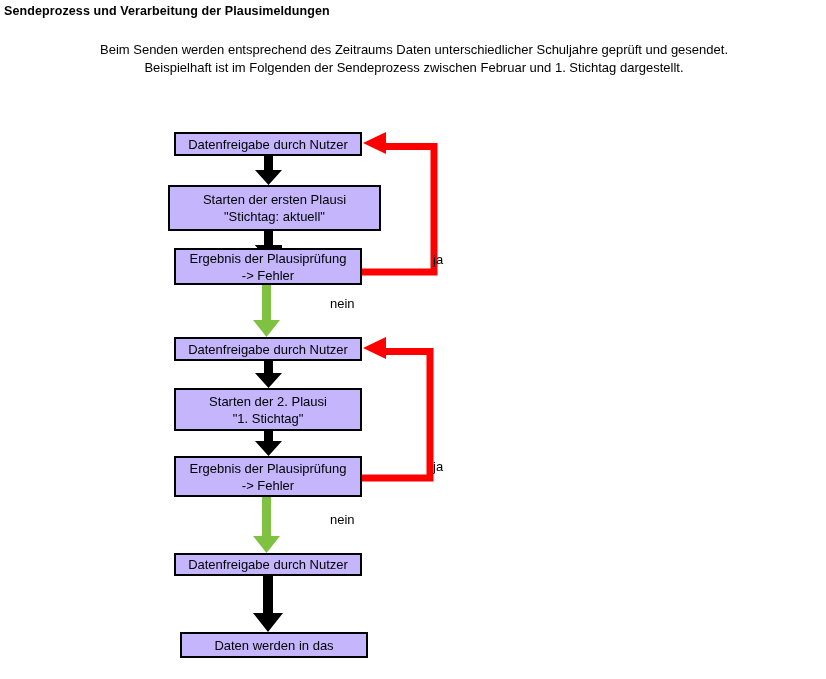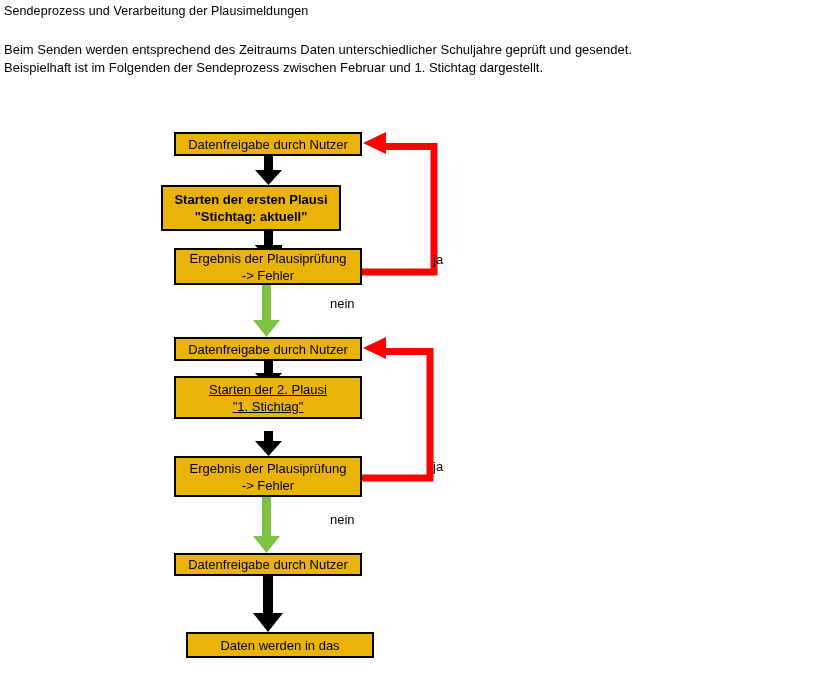--- a/index.html
+++ b/index.html
@@ -17,56 +17,57 @@
   }
 
   #header {
     position: absolute;
     left: 4px;
     top: 0px;
     width: 820px;
   }
   #doc-title {
     font-size: 12.5px;
-    font-weight: normal;
+    font-weight: bold;
     line-height: 17px;
     margin: 0;
     padding-top: 3px;
     letter-spacing: 0.1px;
     white-space: nowrap;
   }
   #intro {
     margin: 0;
     padding-top: 21px;
   }
   .intro-line {
     font-size: 13px;
     line-height: 17.5px;
     white-space: nowrap;
+    text-align: center;
   }
 
   
   #flowchart {
     position: absolute;
     left: 0;
     top: 0;
     width: 826px;
     height: 679px;
   }
   #flow-svg {
     position: absolute;
     left: 0;
     top: 0;
   }
 
   .node {
     position: absolute;
     box-sizing: border-box;
     border: 2px solid #000000;
-    background: #eab308;
+    background: #c4b5fd;
     display: flex;
     flex-direction: column;
     align-items: center;
     justify-content: center;
     font-size: 13px;
     line-height: 17px;
     text-align: center;
     color: #000000;
     white-space: nowrap;
   }
@@ -135,49 +136,49 @@
 
     <g>
       <path d="M263,576 L263,613 L253,613 L268,632 L283,613 L273,613 L273,576 Z" fill="#000000"></path>
     </g>
   </svg>
 
   <div class="node" style="left:174px; top:132px; width:188px; height:24px;">
     <span>Datenfreigabe durch Nutzer</span>
   </div>
 
-  <div class="node" style="left:161px; top:185px; width:180px; height:46px;font-weight:bold;">
+  <div class="node" style="left:168px; top:185px; width:213px; height:46px;">
     <span>Starten der ersten Plausi</span>
     <span class="line2">"Stichtag: aktuell"</span>
   </div>
 
   <div class="node" style="left:174px; top:248px; width:188px; height:37px;">
     <span>Ergebnis der Plausiprüfung</span>
     <span class="line2">-&gt; Fehler</span>
   </div>
 
   <div class="node" style="left:174px; top:337px; width:188px; height:24px;">
     <span>Datenfreigabe durch Nutzer</span>
   </div>
 
-  <div class="node" style="left:174px; top:376px; width:188px; height:43px;text-decoration:underline;">
+  <div class="node" style="left:174px; top:388px; width:188px; height:43px;">
     <span>Starten der 2. Plausi</span>
     <span class="line2">"1. Stichtag"</span>
   </div>
 
   <div class="node" style="left:174px; top:456px; width:188px; height:41px;">
     <span>Ergebnis der Plausiprüfung</span>
     <span class="line2">-&gt; Fehler</span>
   </div>
 
   <div class="node" style="left:174px; top:553px; width:188px; height:23px;">
     <span>Datenfreigabe durch Nutzer</span>
   </div>
 
-  <div class="node" style="left:186px; top:632px; width:188px; height:26px;">
+  <div class="node" style="left:180px; top:632px; width:188px; height:26px;">
     <span>Daten werden in das</span>
   </div>
 
   <div class="edge-label" style="left:389px; top:252px;">ja</div>
 
   <div class="edge-label" style="left:286px; top:296px;">nein</div>
 
   <div class="edge-label" style="left:389px; top:459px;">ja</div>
 
   <div class="edge-label" style="left:286px; top:512px;">nein</div>

